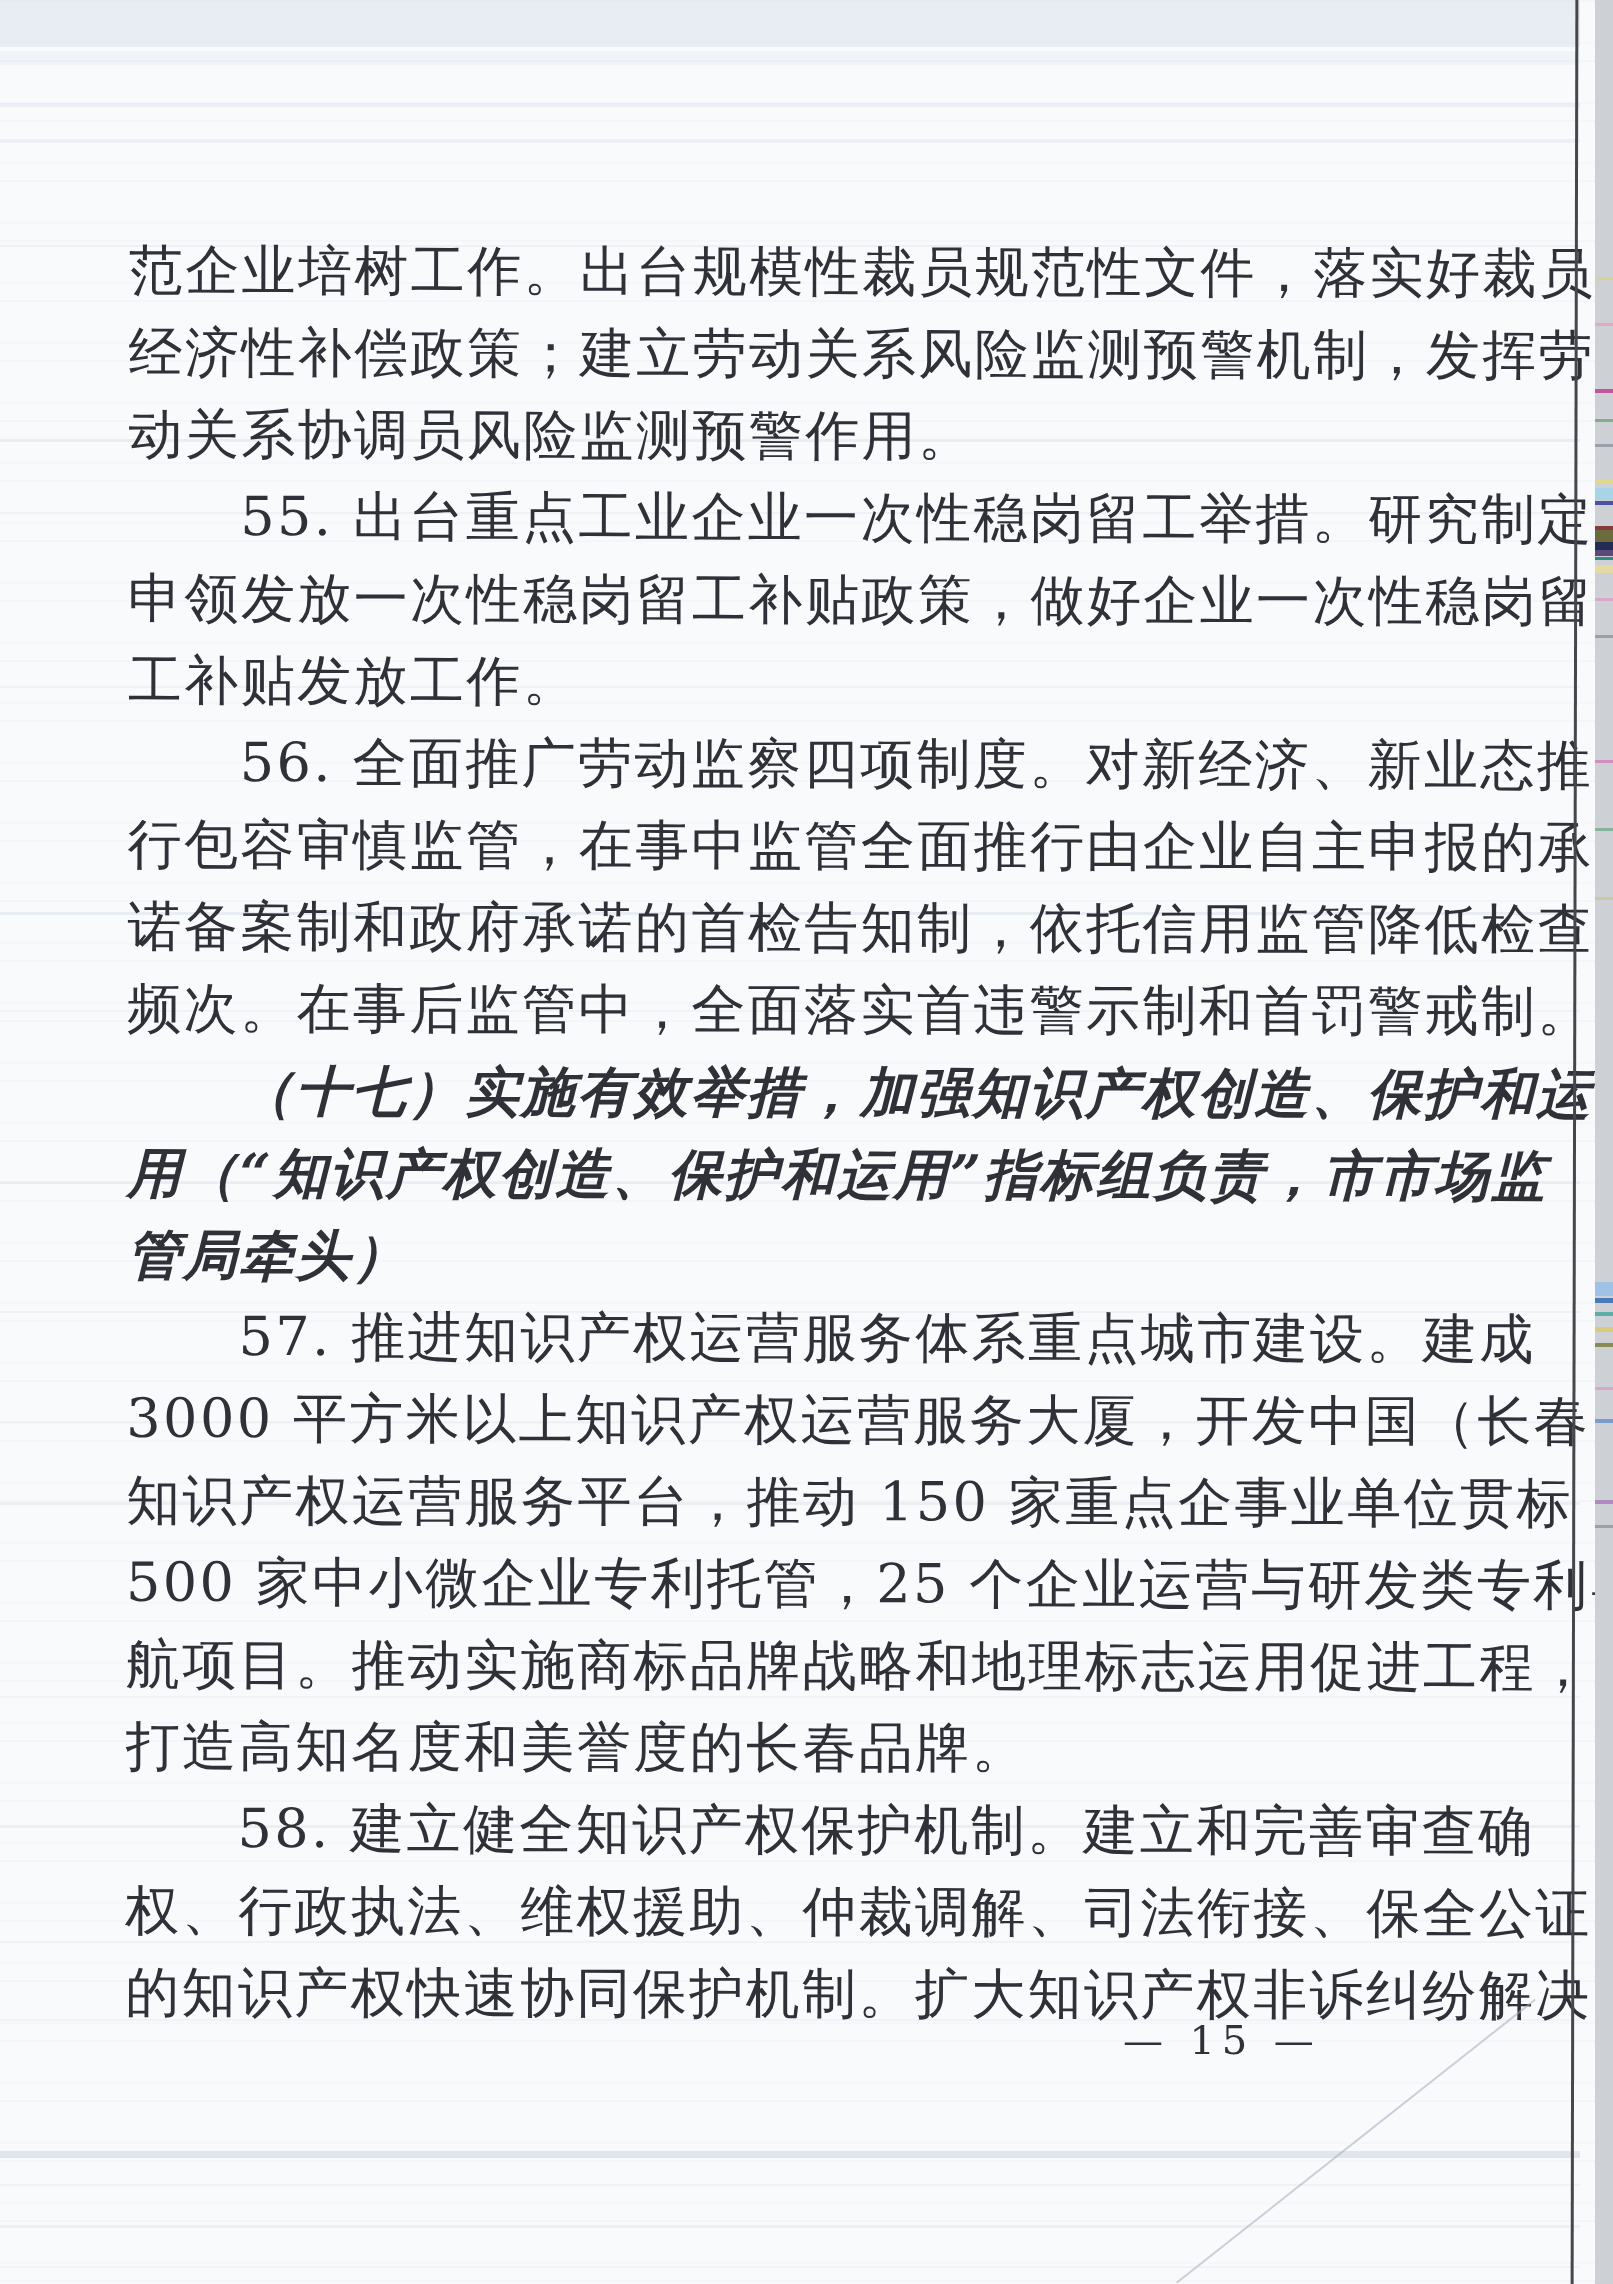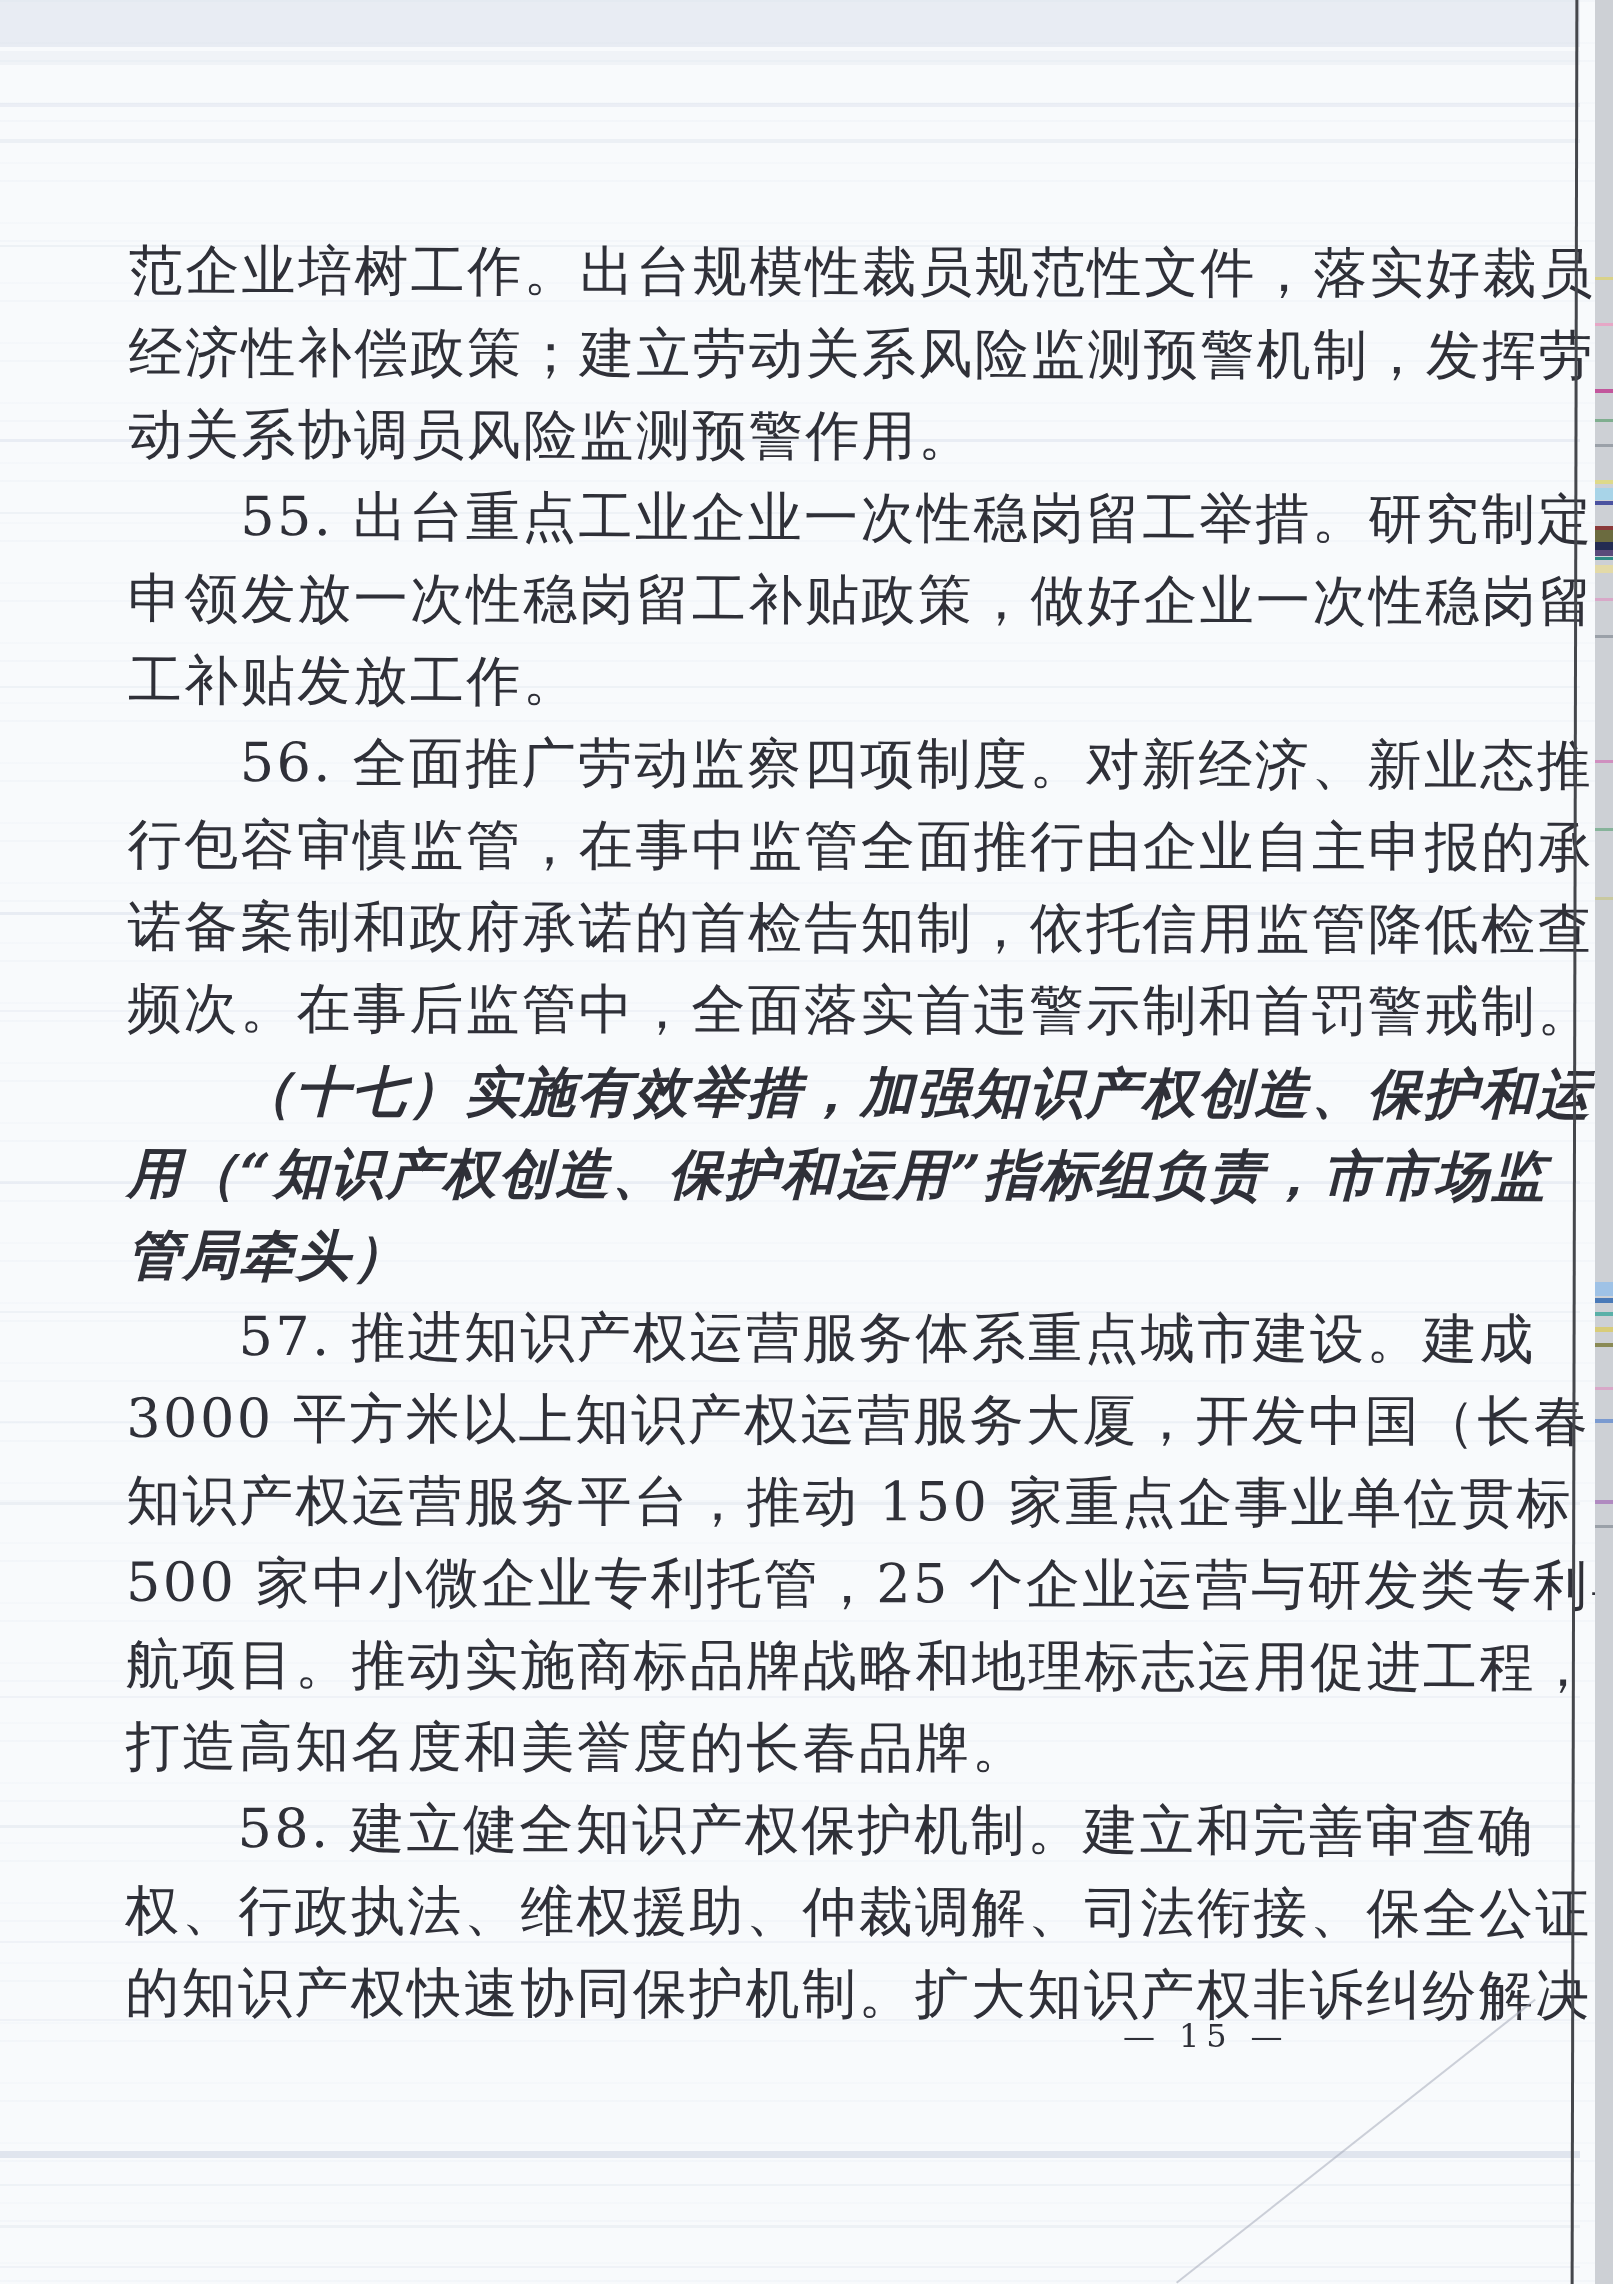--- a/index.html
+++ b/index.html
@@ -29,21 +29,21 @@
   }
   .line{
     height:82px;line-height:82px;
     font-size:54px;letter-spacing:2.4px;
     white-space:nowrap;
   }
   .line.indent{text-indent:112px;}
   .line.heading{font-style:italic;font-weight:600;}
   .page-footer{
     position:absolute;left:1123px;top:2017px;
-    font-size:32px;letter-spacing:6.9px;
+    font-size:40px;letter-spacing:6.9px;
     color:var(--text,#2f3038);
     white-space:nowrap;
   }
   .edge-line{
     position:absolute;left:1573px;top:0;width:2.9px;height:2285px;
     background:var(--edge_line,#45474c);
     transform:rotate(0.12deg);
   }
   .edge-band{
     position:absolute;left:1595px;top:0;width:18.6px;height:2285px;

